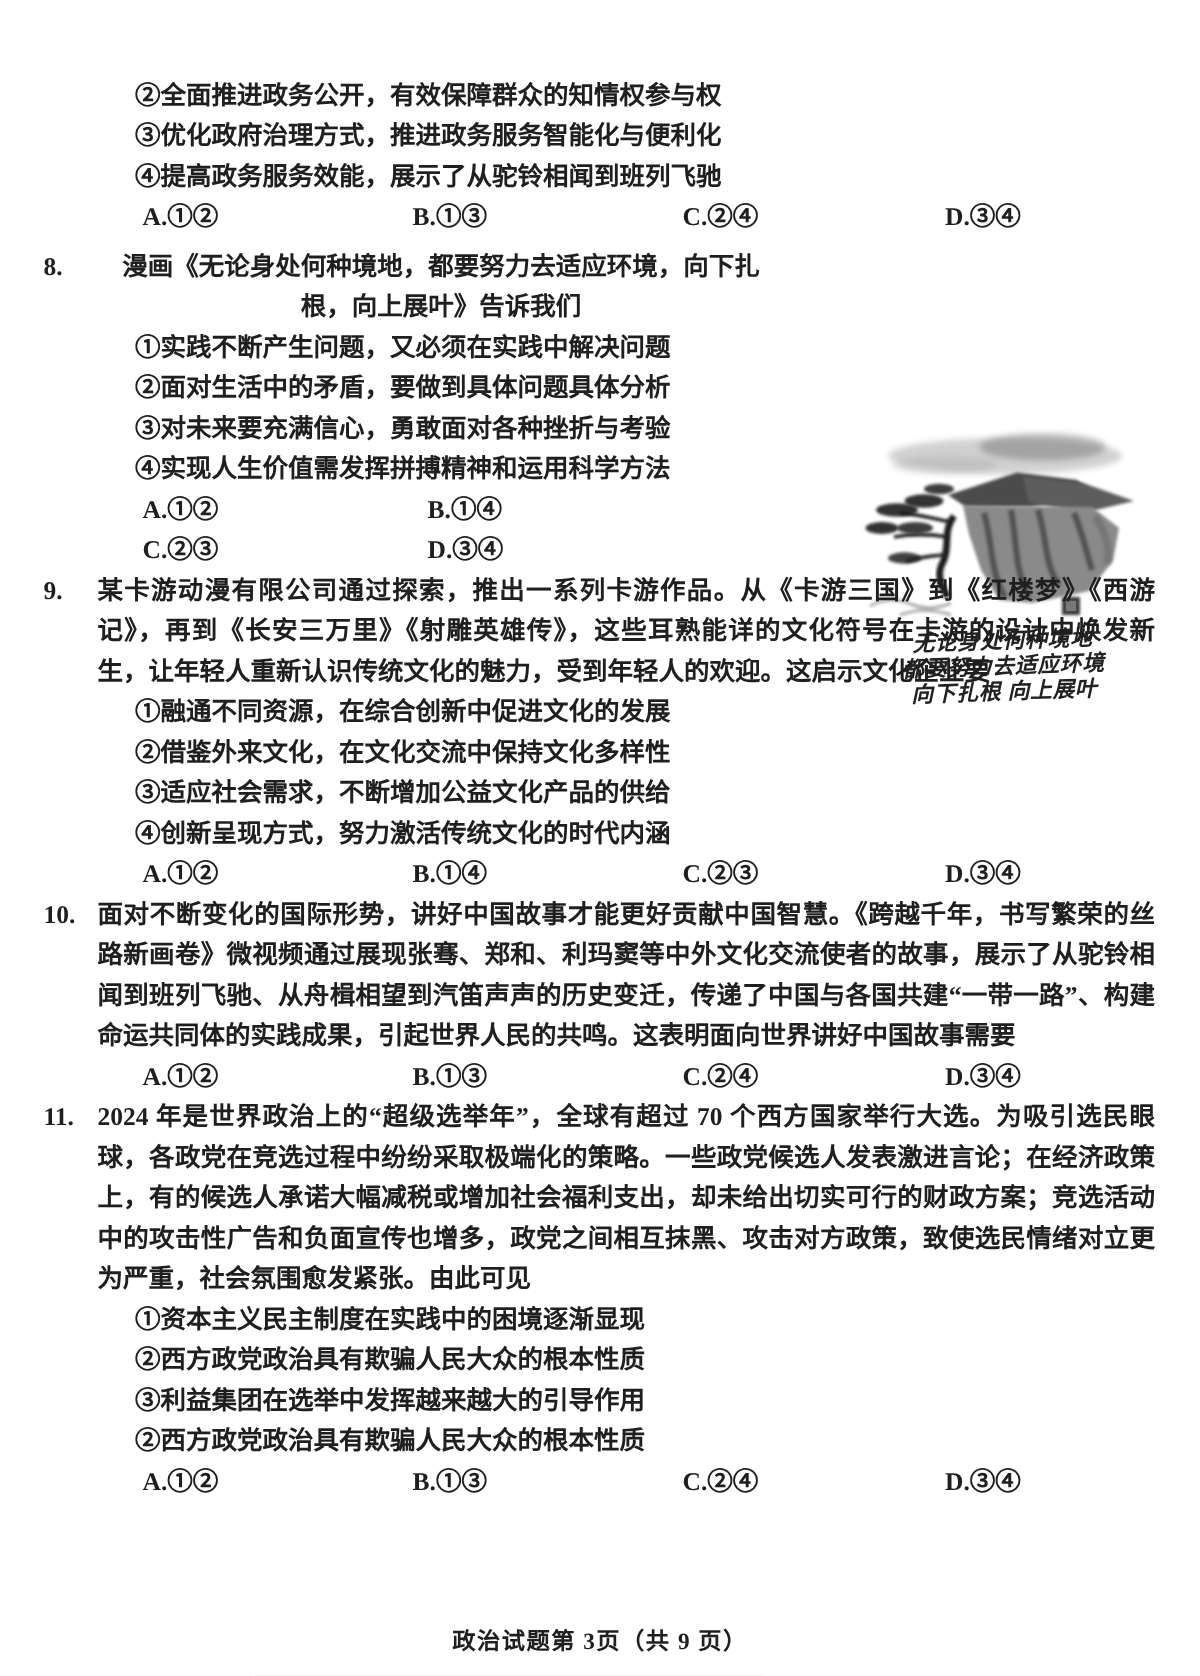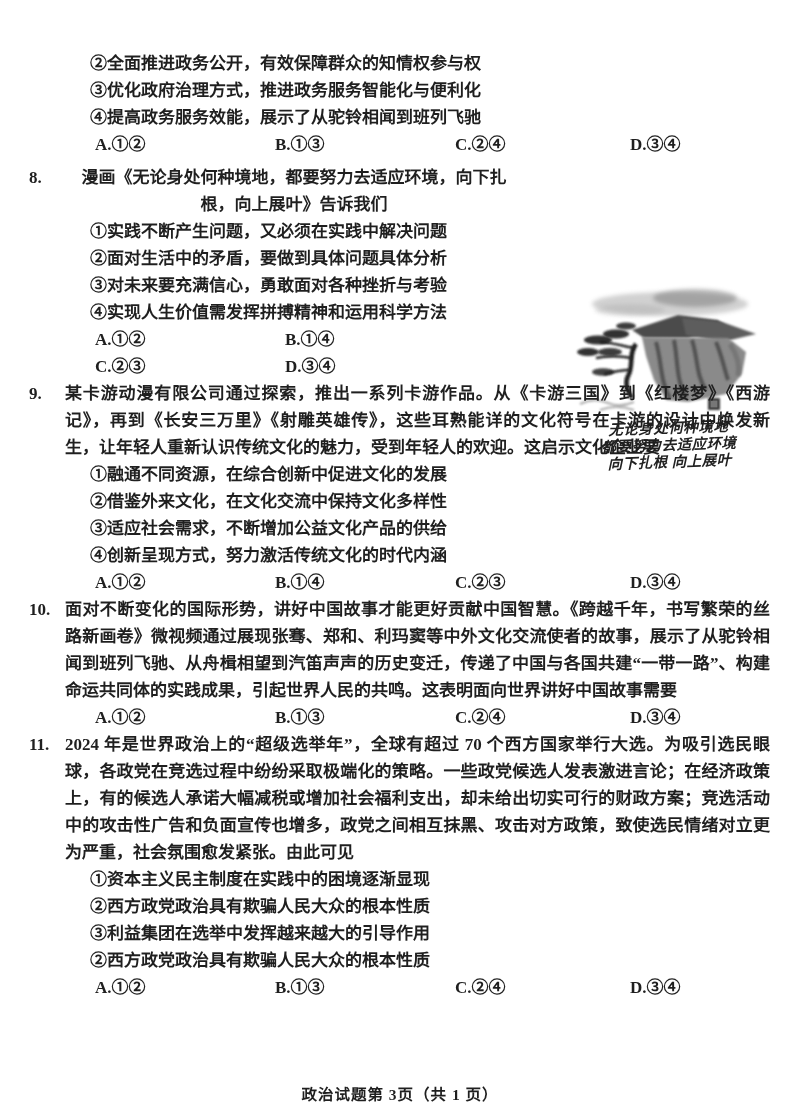--- a/index.html
+++ b/index.html
@@ -163,14 +163,14 @@
       <div class="choices-4">
         <span class="choice">A.①②</span>
         <span class="choice">B.①③</span>
         <span class="choice">C.②④</span>
         <span class="choice">D.③④</span>
       </div>
     </div>
 
   </div>
 
-  <div class="footer">政治试题第 3页（共 1 页）</div>
+  <div class="footer">政治试题第 3页（共 9 页）</div>
 </div>
 
 </body></html>

